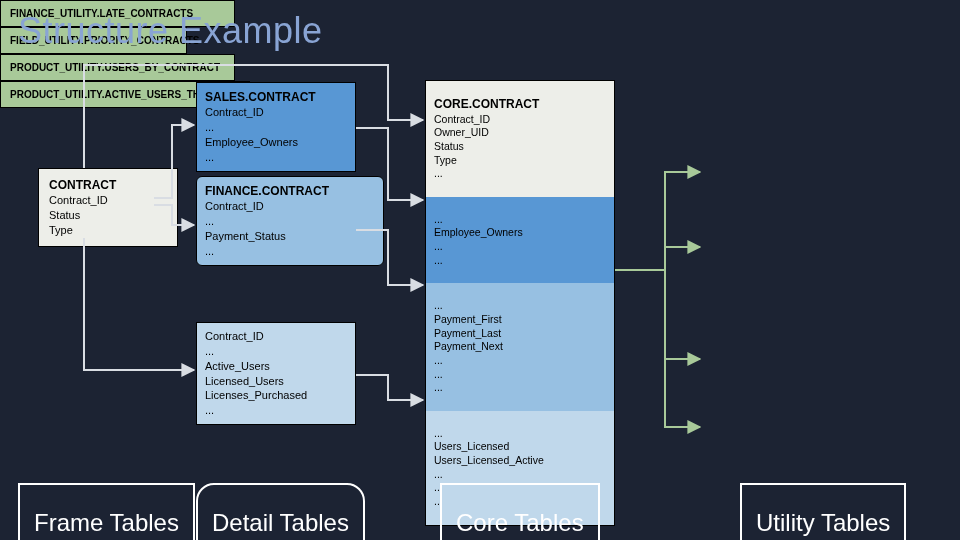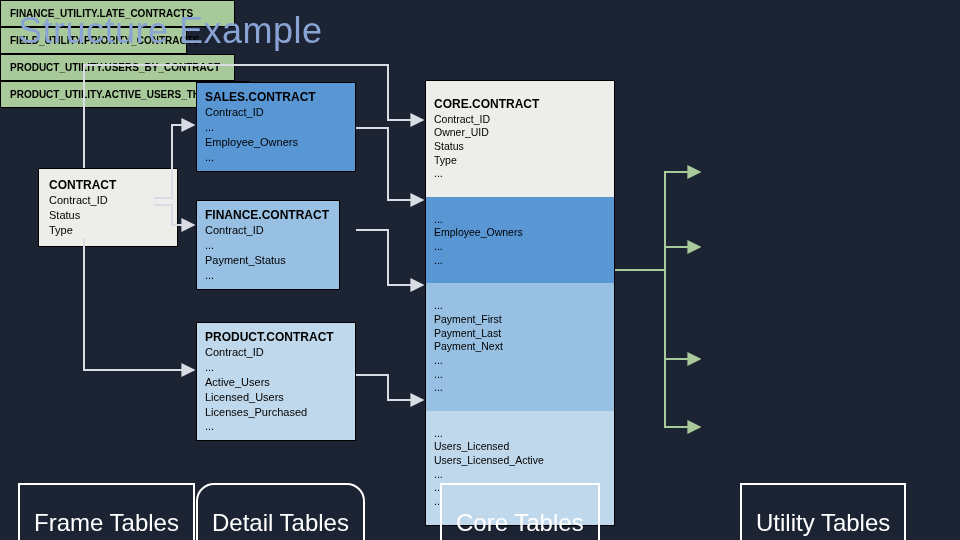--- a/index.html
+++ b/index.html
@@ -84,30 +84,29 @@
 </div>
 
 <div class="box detail-box sales" style="top:82px; left:196px; width:160px;">
   <div class="box-title">SALES.CONTRACT</div>
   <div>Contract_ID</div>
   <div>...</div>
   <div>Employee_Owners</div>
   <div>...</div>
 </div>
 
-<div class="box detail-box finance" style="top:200px; left:196px; width:144px;">
+<div class="box detail-box finance" style="top:176px; left:196px; width:188px;border-radius:6px;">
   <div class="box-title">FINANCE.CONTRACT</div>
   <div>Contract_ID</div>
   <div>...</div>
   <div>Payment_Status</div>
   <div>...</div>
 </div>
 
 <div class="box detail-box product" style="top:322px; left:196px; width:160px;">
-  <div class="box-title">PRODUCT.CONTRACT</div>
   <div>Contract_ID</div>
   <div>...</div>
   <div>Active_Users</div>
   <div>Licensed_Users</div>
   <div>Licenses_Purchased</div>
   <div>...</div>
 </div>
 
 <div class="box core-box" style="top:80px; left:425px; width:190px;">
   <div class="core-section core-head">

